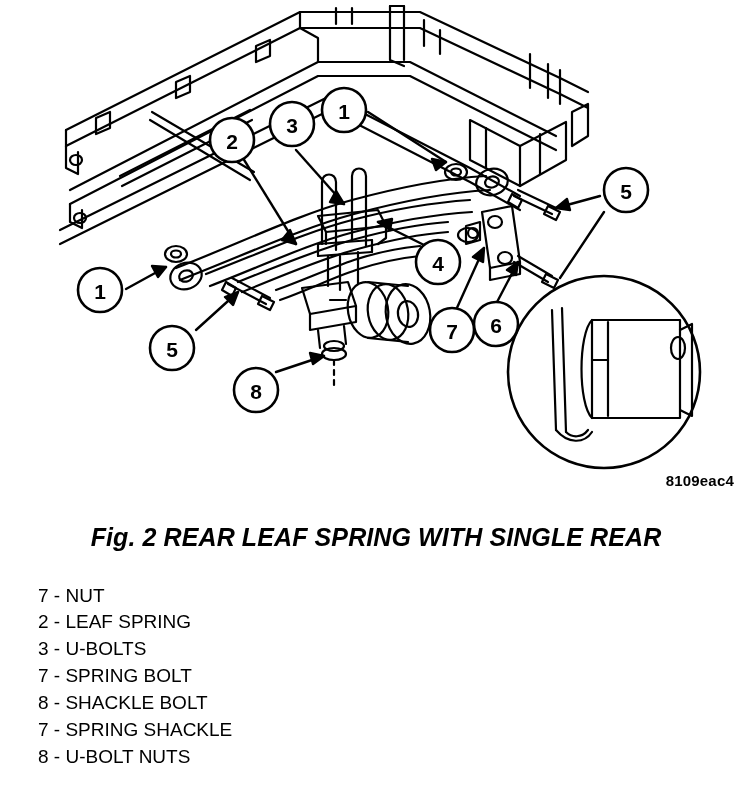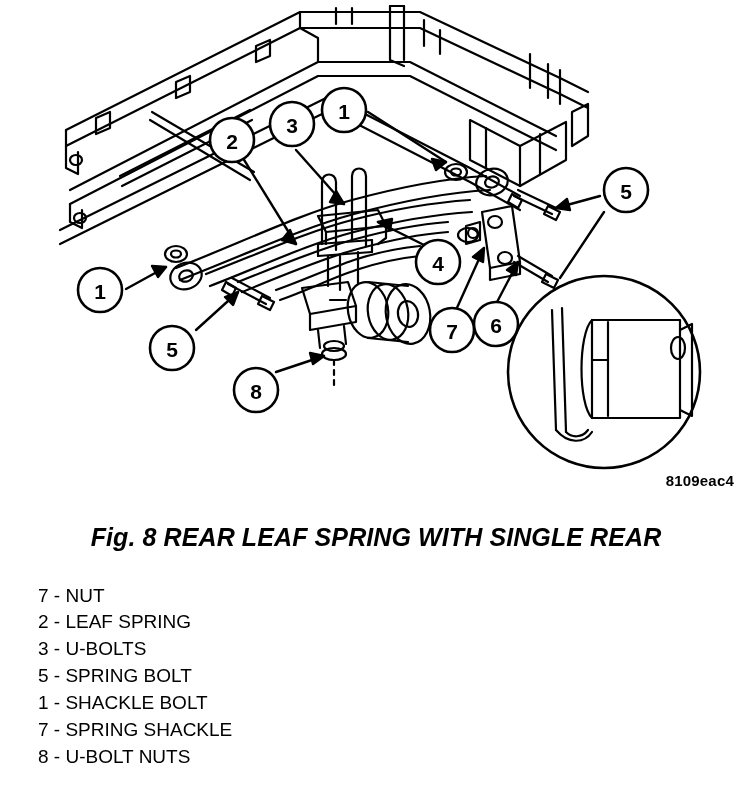--- a/index.html
+++ b/index.html
@@ -278,25 +278,25 @@
         <text class="callout-num" x="256" y="391">8</text>
       </g>
 
     </g>
   </svg>
 
   <div class="part-code">8109eac4</div>
 </div>
 
 <div id="caption">
-  <span>Fig. 8 REAR LEAF SPRING WITH SINGLE REAR</span>
+  <span>Fig. 2 REAR LEAF SPRING WITH SINGLE REAR</span>
   <br>
 </div>
 
 <div id="legend">
   <div class="legend-item">7 - NUT</div>
   <div class="legend-item">2 - LEAF SPRING</div>
   <div class="legend-item">3 - U-BOLTS</div>
-  <div class="legend-item">5 - SPRING BOLT</div>
-  <div class="legend-item">1 - SHACKLE BOLT</div>
+  <div class="legend-item">7 - SPRING BOLT</div>
+  <div class="legend-item">8 - SHACKLE BOLT</div>
   <div class="legend-item">7 - SPRING SHACKLE</div>
   <div class="legend-item">8 - U-BOLT NUTS</div>
 </div>
 
 </body></html>

